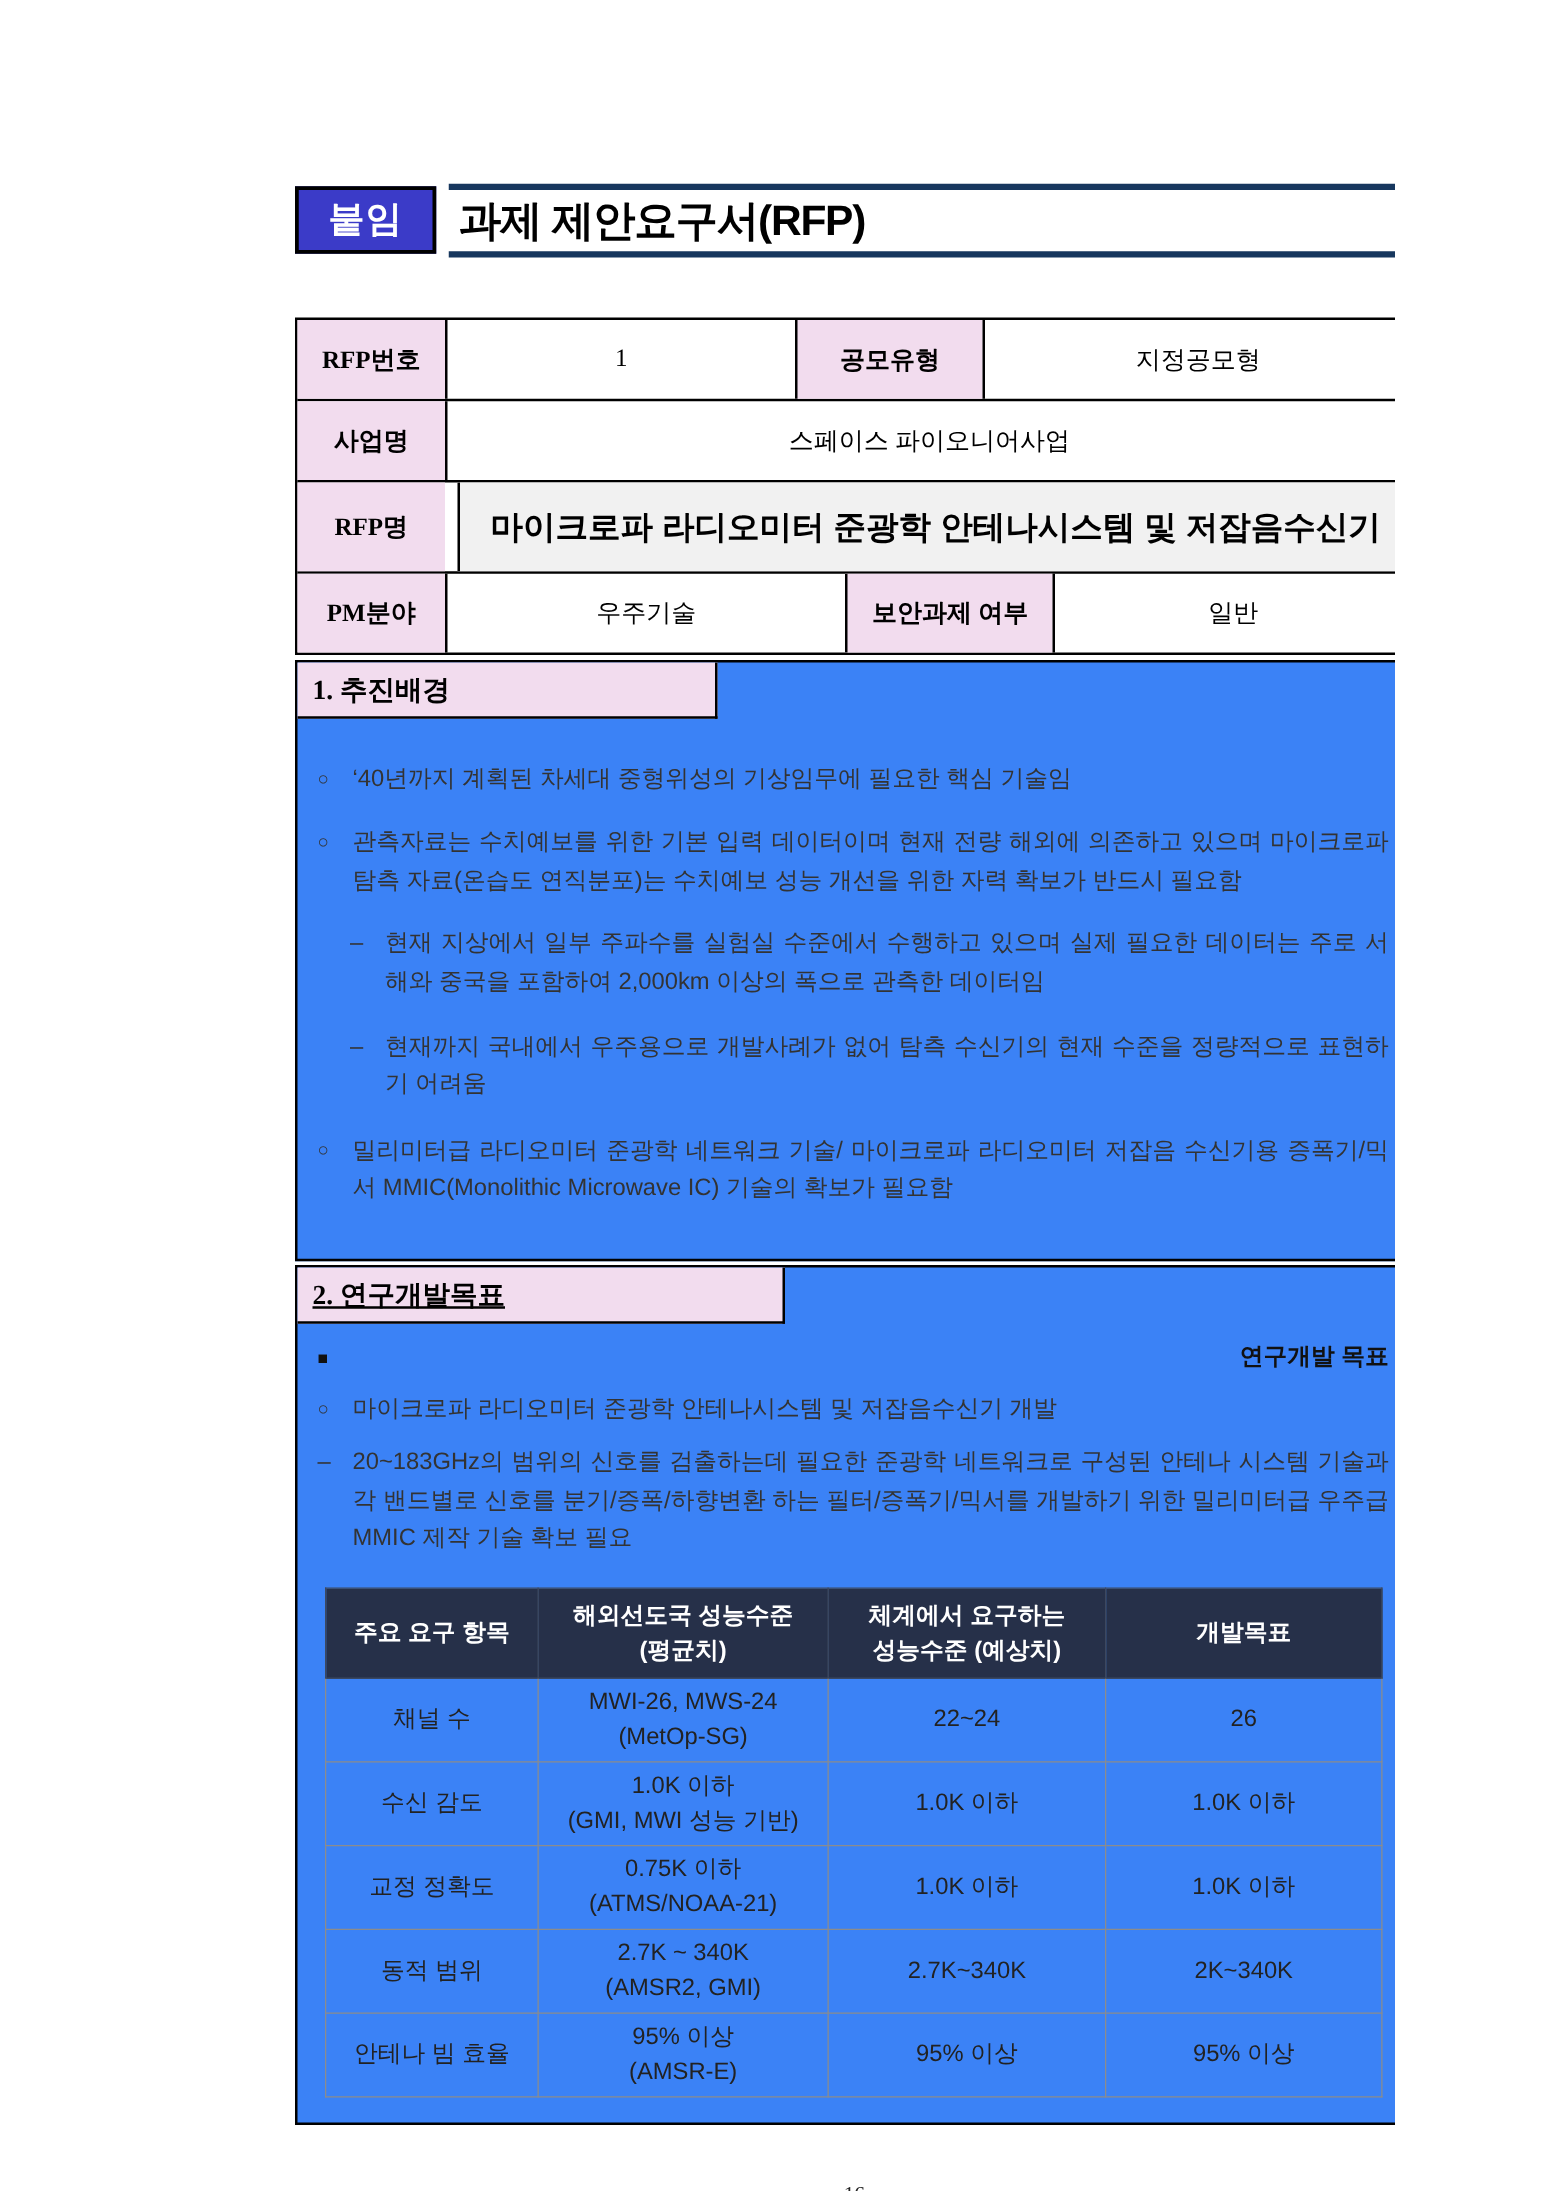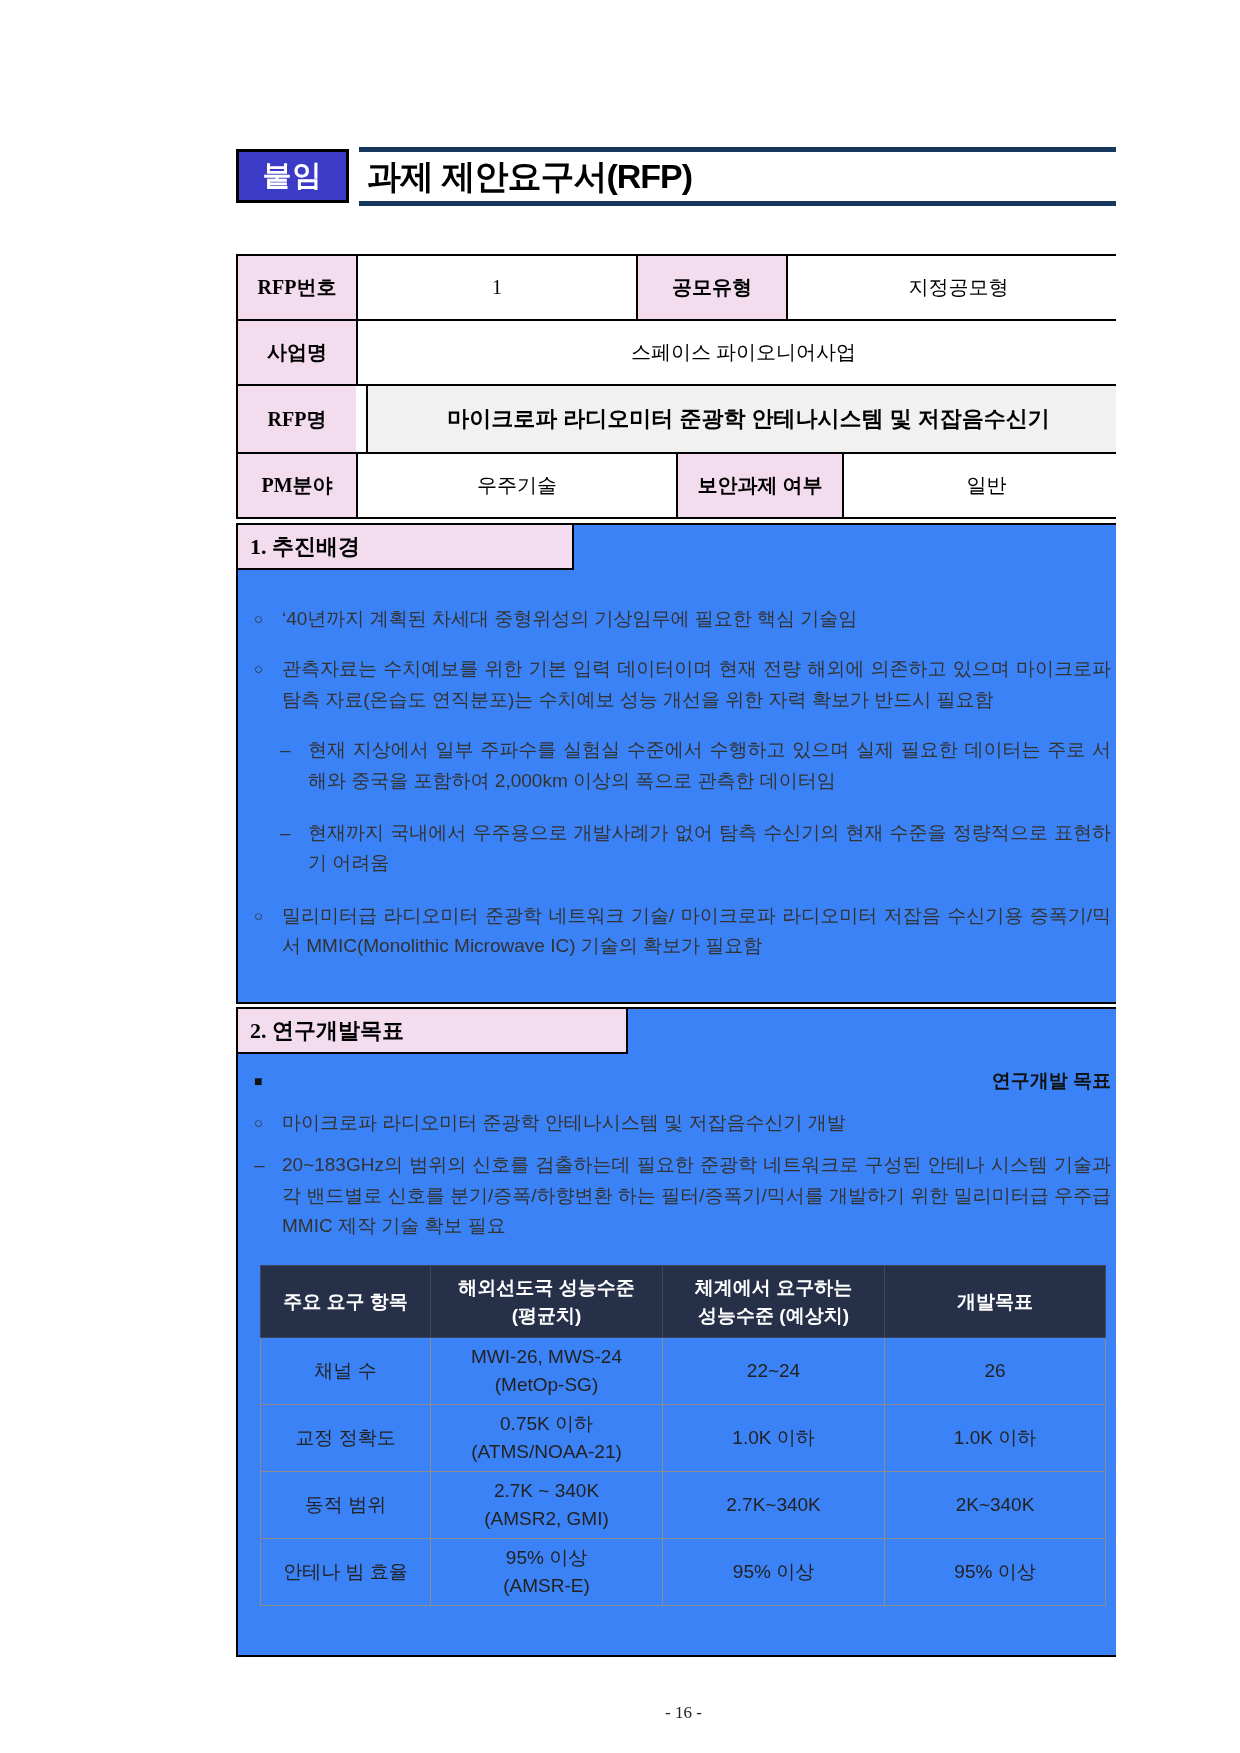--- a/index.html
+++ b/index.html
@@ -36,34 +36,34 @@
   .irow.r3 { grid-template-columns:118px 1fr;gap:10px; }
   .irow.r4 { grid-template-columns:118px 320px 166px 1fr; }
   .cell {
     min-height:33px; display:flex; align-items:center; justify-content:center;
     border-left:2px solid #000; padding:18px 6px; text-align:center;
   }
   .cell:first-child { border-left:none; }
   .lbl { background:#f2dcee; font-weight:bold; }
   .val-strong {
     background:#f1f1f1; font-family:"Liberation Sans", sans-serif;
-    font-weight:bold; font-size:22px;
+    font-weight:bold; font-size:26px;
   }
 
   
   .sec { border:2px solid #000; background:#3b82f6; }
   .sec1 { min-height:432px; }
   .sec2 { min-height:650px; margin-top:3px; }
   .sec-title {
     background:#f2dcee; border-right:2px solid #000; border-bottom:2px solid #000;
     font-weight:bold; font-size:22px; padding:7px 14px 6px 12px;
     font-family:"Liberation Serif", serif;
   }
   .sec1 .sec-title { width:336px; }
-  .sec2 .sec-title { width:390px; }
+  .sec2 .sec-title { width:390px;text-decoration:underline; }
   .sec-body {
     padding:34px 18px 20px 16px;
     font-family:"Liberation Sans", sans-serif; font-size:19px; color:#333;
   }
   .sec2 .sec-body { padding-top:12px; }
 
   .bullet { display:flex; margin-bottom:20px; line-height:1.6; }
   .bullet.tight { margin-bottom:12px; }
   .bm { width:28px; flex:0 0 28px; text-align:left; }
   .bm.circ { font-size:15px; padding-top:3px; }
@@ -190,20 +190,27 @@
           </thead>
           <tbody>
             <tr>
               <td>채널 수</td>
               <td>MWI-26, MWS-24
 (MetOp-SG)</td>
               <td>22~24</td>
               <td>26</td>
             </tr>
             <tr>
+              <td>수신 감도</td>
+              <td>1.0K 이하
+(GMI, MWI 성능 기반)</td>
+              <td>1.0K 이하</td>
+              <td>1.0K 이하</td>
+            </tr>
+            <tr>
               <td>교정 정확도</td>
               <td>0.75K 이하
 (ATMS/NOAA-21)</td>
               <td>1.0K 이하</td>
               <td>1.0K 이하</td>
             </tr>
             <tr>
               <td>동적 범위</td>
               <td>2.7K ~ 340K
 (AMSR2, GMI)</td>

